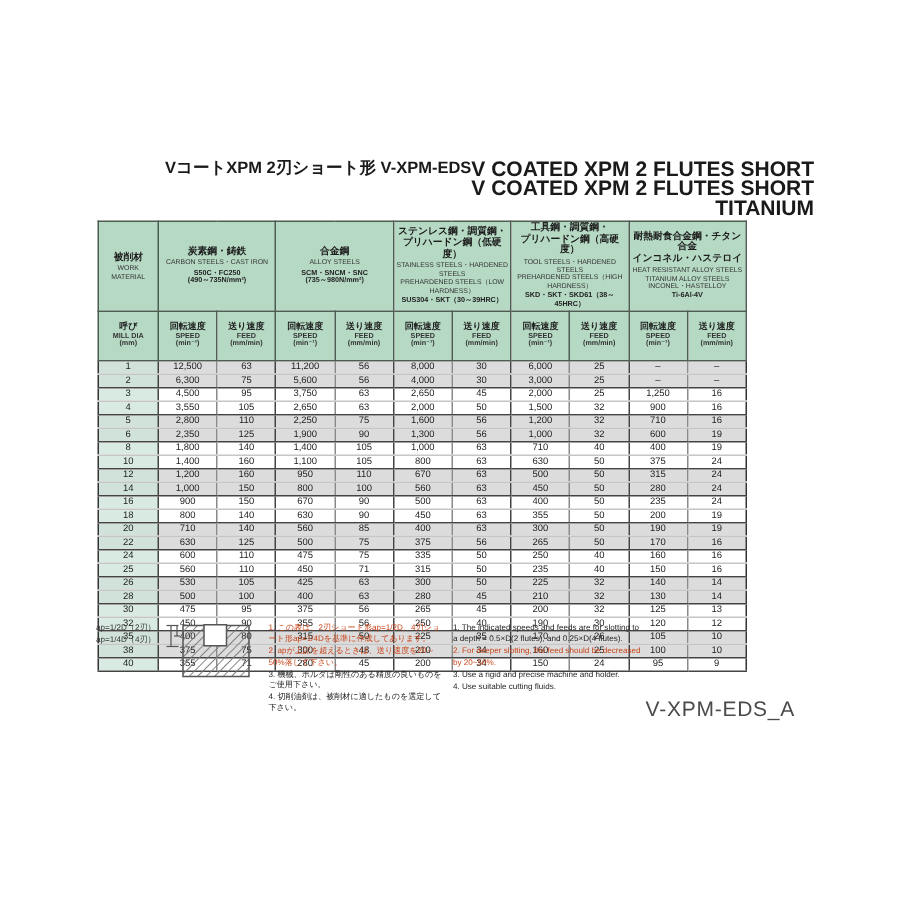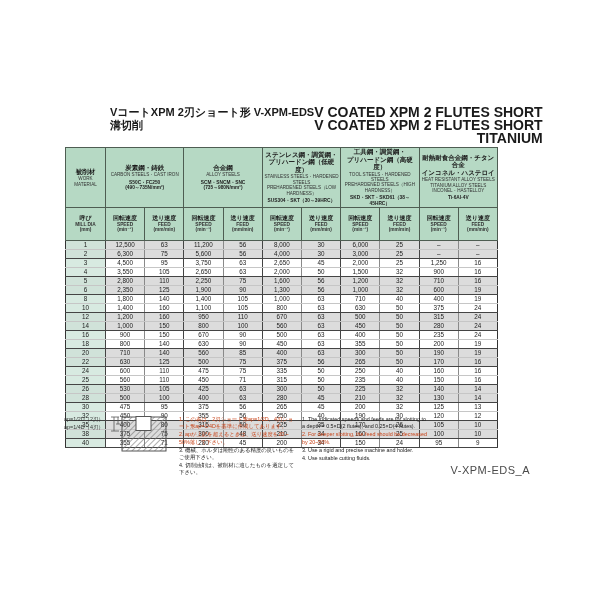--- a/index.html
+++ b/index.html
@@ -42,31 +42,30 @@
   .diagram { position:absolute; left:64px; top:414px; display:flex; align-items:flex-start; }
   .dim-labels { font-size:5.4px; color:#333; text-align:right; line-height:8px; margin-top:1px; white-space:nowrap; }
   .diagram svg { margin-left:2px; }
 
   .notes { font-size:5.4px; line-height:7.2px; color:#222; }
   .notes-jp { position:absolute; left:179px; top:416px; width:119px; }
   .notes-en { position:absolute; left:302px; top:416px; width:128px; }
   .note { margin:0 0 1px 0; }
   .note.red { color:#c84318; }
 
-  .doc-code { position:absolute; right:103px; top:464px; font-size:11px; letter-spacing:0.5px; color:#4a4a4a; }
+  .doc-code { position:absolute; right:103px; top:464px; font-size:14px; letter-spacing:0.5px; color:#4a4a4a; }
 </style>
 </head>
 <body>
 
 <div class="screen">
 
   <div class="titles">
     <div class="t-jp">
       <div>VコートXPM 2刃ショート形 V-XPM-EDS</div>
-      <div>溝切削</div>
     </div>
     <div class="t-en">
       <div>V COATED XPM 2 FLUTES SHORT</div>
       <div>V COATED XPM 2 FLUTES SHORT</div>
       <div>TITANIUM</div>
     </div>
   </div>
 
   <table class="speed">
     <colgroup>

